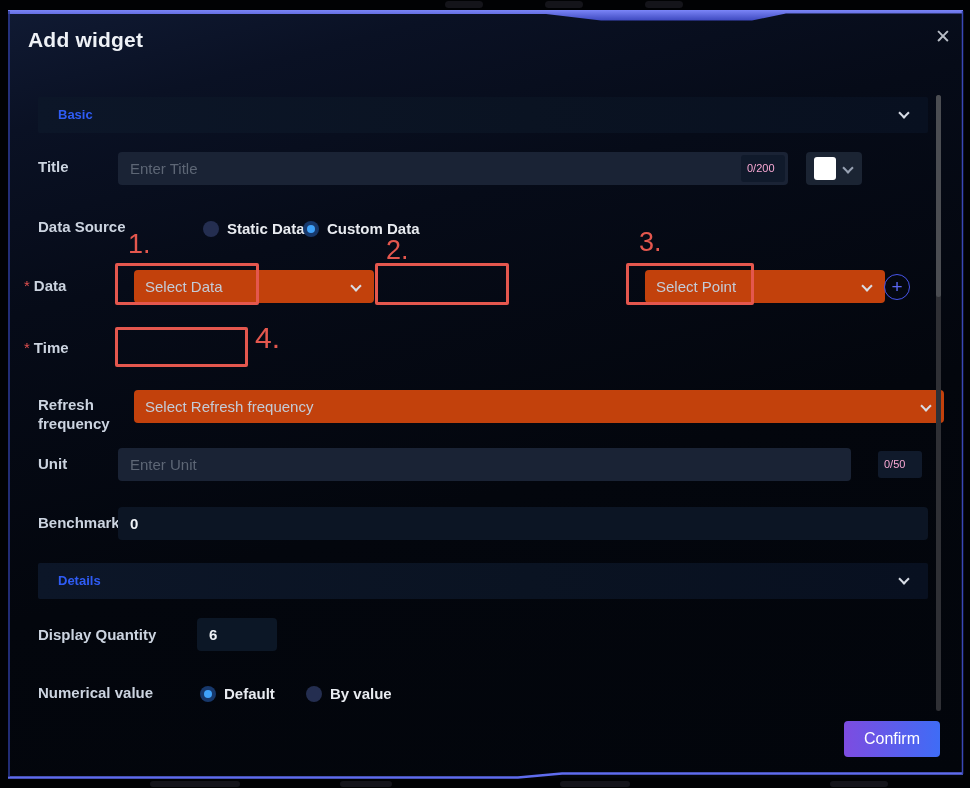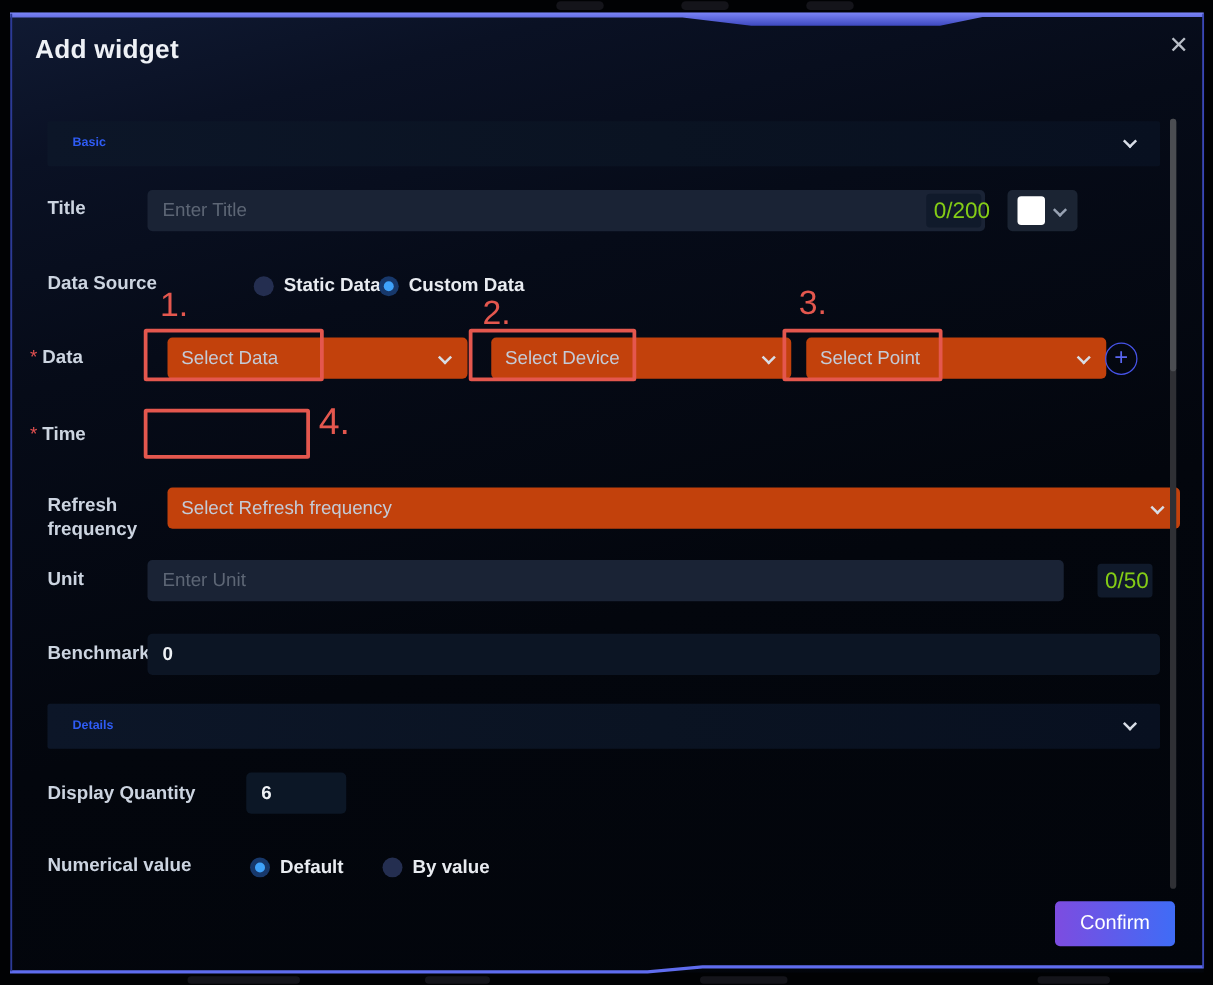--- a/index.html
+++ b/index.html
@@ -19,37 +19,37 @@
     color:#eef1f6; letter-spacing:.2px; }
   .close-x { position:absolute; left:930px; top:24px; width:26px; height:26px;
     color:#b9bec7; font-size:19px; line-height:26px; text-align:center; cursor:pointer; }
 
   .modal-body { position:absolute; left:0; top:85px; width:970px; height:617px; overflow:hidden; }
 
   .sec-header { position:absolute; left:38px; width:890px; height:36px;
     background:linear-gradient(90deg,#0c1628 0%,#0a1322 55%,#081020 100%);
     border-radius:2px; }
   .sec-header .sec-label { position:absolute; left:20px; top:0; line-height:36px;
-    font-size:10px; font-weight:700; color:#2f5cf5; }
+    font-size:13px; font-weight:700; color:#2f5cf5; }
   .chev { position:absolute; width:8px; height:8px; border-right:2px solid #d8dde6;
     border-bottom:2px solid #d8dde6; transform:rotate(45deg); }
   .chev.dim { border-color:#98a2b3; }
 
   .f-label { position:absolute; left:38px; font-size:15px; font-weight:600; color:#ccd4e0; }
   .req { color:#e25050; margin-right:4px; font-weight:400; }
 
   .inp { position:absolute; height:33px; background:#1a2335; border-radius:4px; border:none;
     color:#eef1f5; font-size:15px; font-family:Liberation Sans, sans-serif; padding:12px 12px; outline:none; }
   .inp::placeholder { color:#5d6675; opacity:1; }
   .dd { position:absolute; height:33px; background:#c2410c; border-radius:4px;margin-left:16px; }
   .dd .dd-text { position:absolute; left:11px; top:0; line-height:33px; font-size:15px; color:#c4cbd7; }
   .dd .dd-text.val { color:#f0f3f7; font-weight:600; }
   .dd .chev { top:12px; }
   .counter { position:absolute; height:27px; background:#101a2b; border-radius:3px;
-    color:#84cc16; font-size:18px; line-height:27px; padding:0 6px; text-align:left; }
+    color:#f9a8d4; font-size:11px; line-height:27px; padding:0 6px; text-align:left; }
 
   .color-btn { position:absolute; left:806px; width:56px; height:33px; background:#1b2433;
     border-radius:4px; }
   .swatch { position:absolute; left:8px; top:5px; width:22px; height:23px; background:#fff;
     border-radius:3px; }
 
   .radio { position:absolute; width:16px; height:16px; border-radius:50%; background:#242e50; }
   .radio.sel { background:#17386b; }
   .radio.sel::after { content:""; position:absolute; left:4px; top:4px; width:8px; height:8px;
     border-radius:50%; background:#3fa2fa; }
@@ -129,24 +129,20 @@
     <div class="ann-num" style="left:386px;top:150px;">2.</div>
     <div class="ann-num" style="left:639px;top:142px;">3.</div>
 
     <div class="f-label" style="left:24px;top:192px;">
       <span class="req">*</span><span>Data</span>
     </div>
     <div class="dd" style="left:118px;top:185px;width:240px;">
       <span class="dd-text">Select Data</span>
       <span class="chev" style="left:218px;"></span>
     </div>
-    <div class="dd" style="left:377px;top:185px;width:240px;">
-      <span class="dd-text">Select Device</span>
-      <span class="chev" style="left:218px;"></span>
-    </div>
     <div class="dd" style="left:629px;top:185px;width:240px;">
       <span class="dd-text">Select Point</span>
       <span class="chev" style="left:218px;"></span>
     </div>
     <div class="plus-btn">
       <span>+</span>
     </div>
     <div class="ann-box" style="left:115px;top:178px;width:144px;height:42px;"></div>
     <div class="ann-box" style="left:375px;top:178px;width:134px;height:42px;"></div>
     <div class="ann-box" style="left:626px;top:178px;width:128px;height:42px;"></div>

